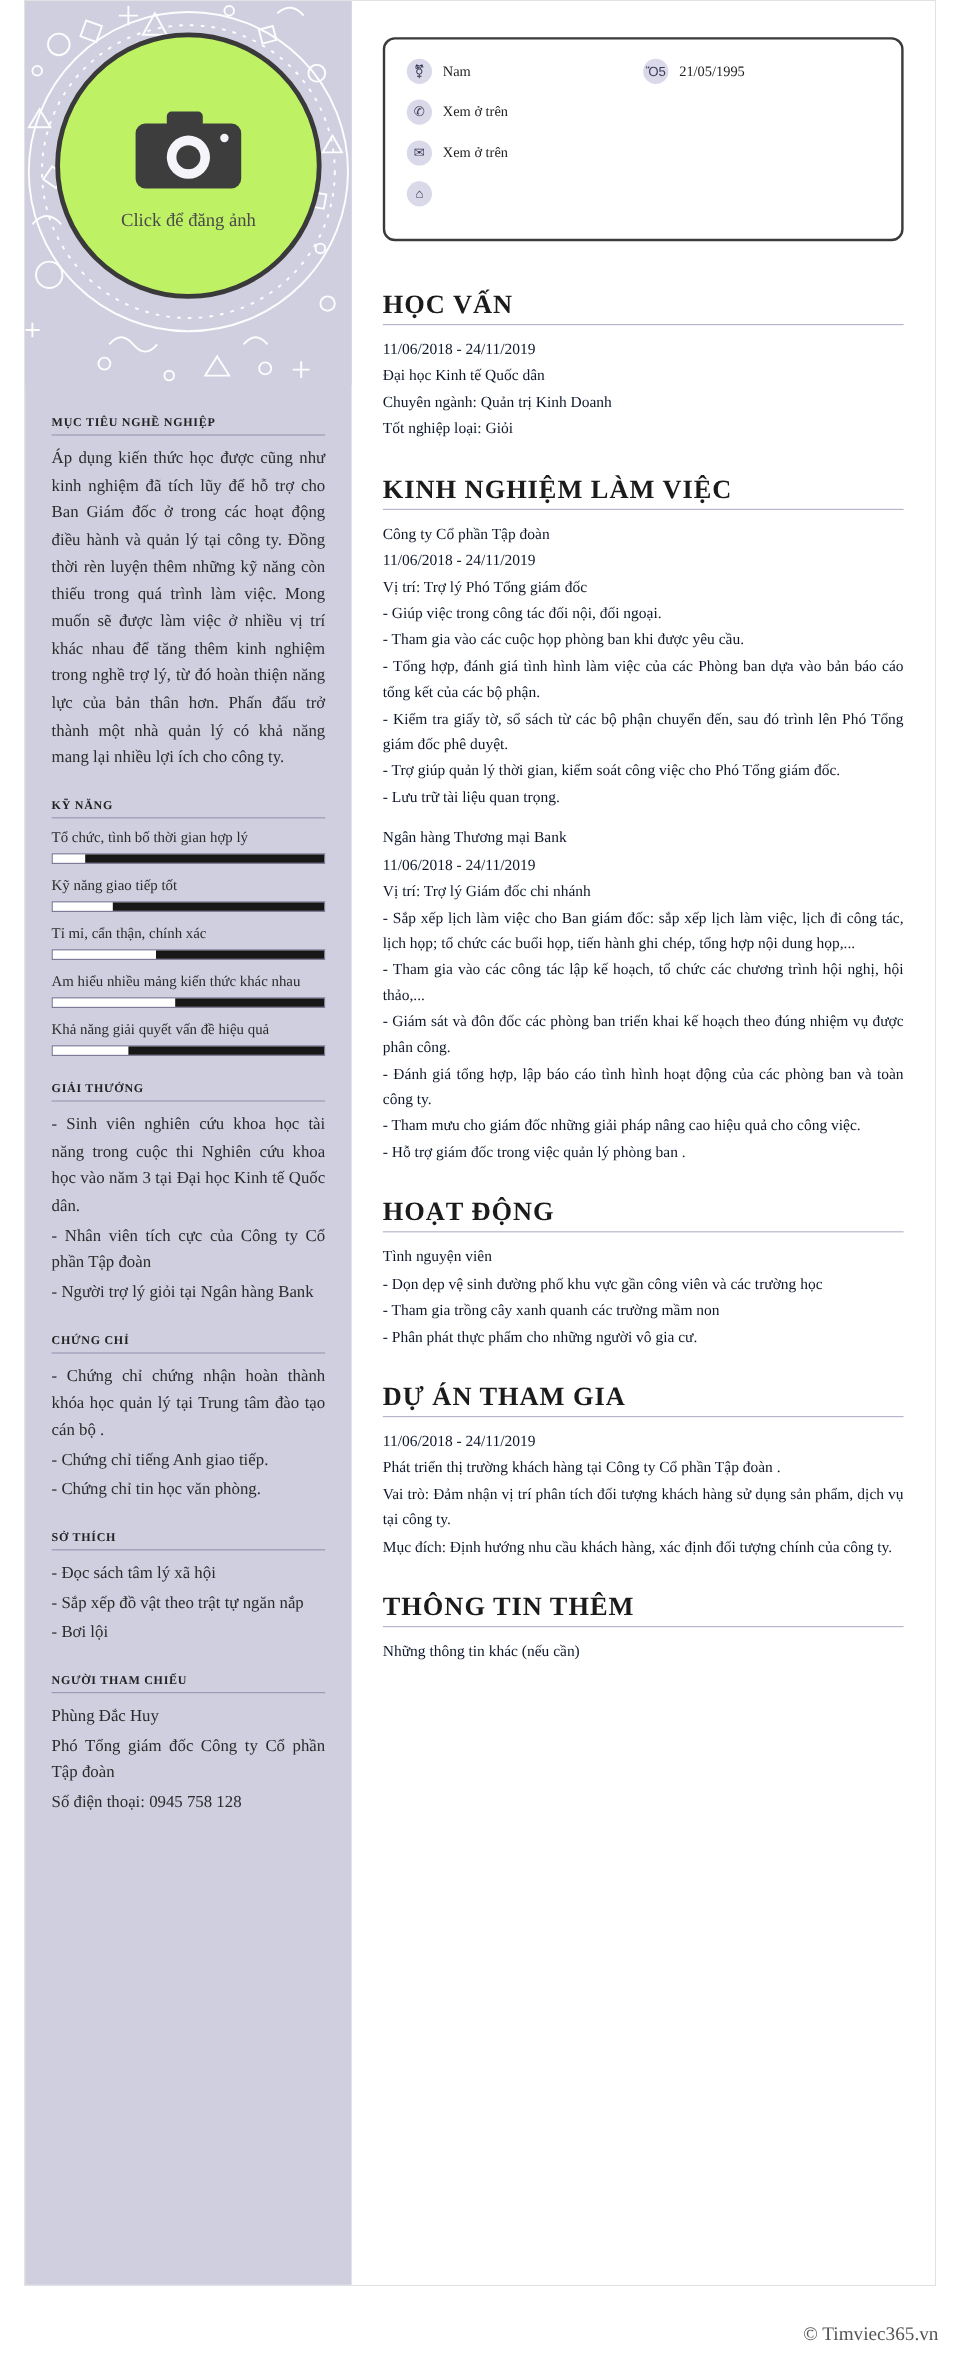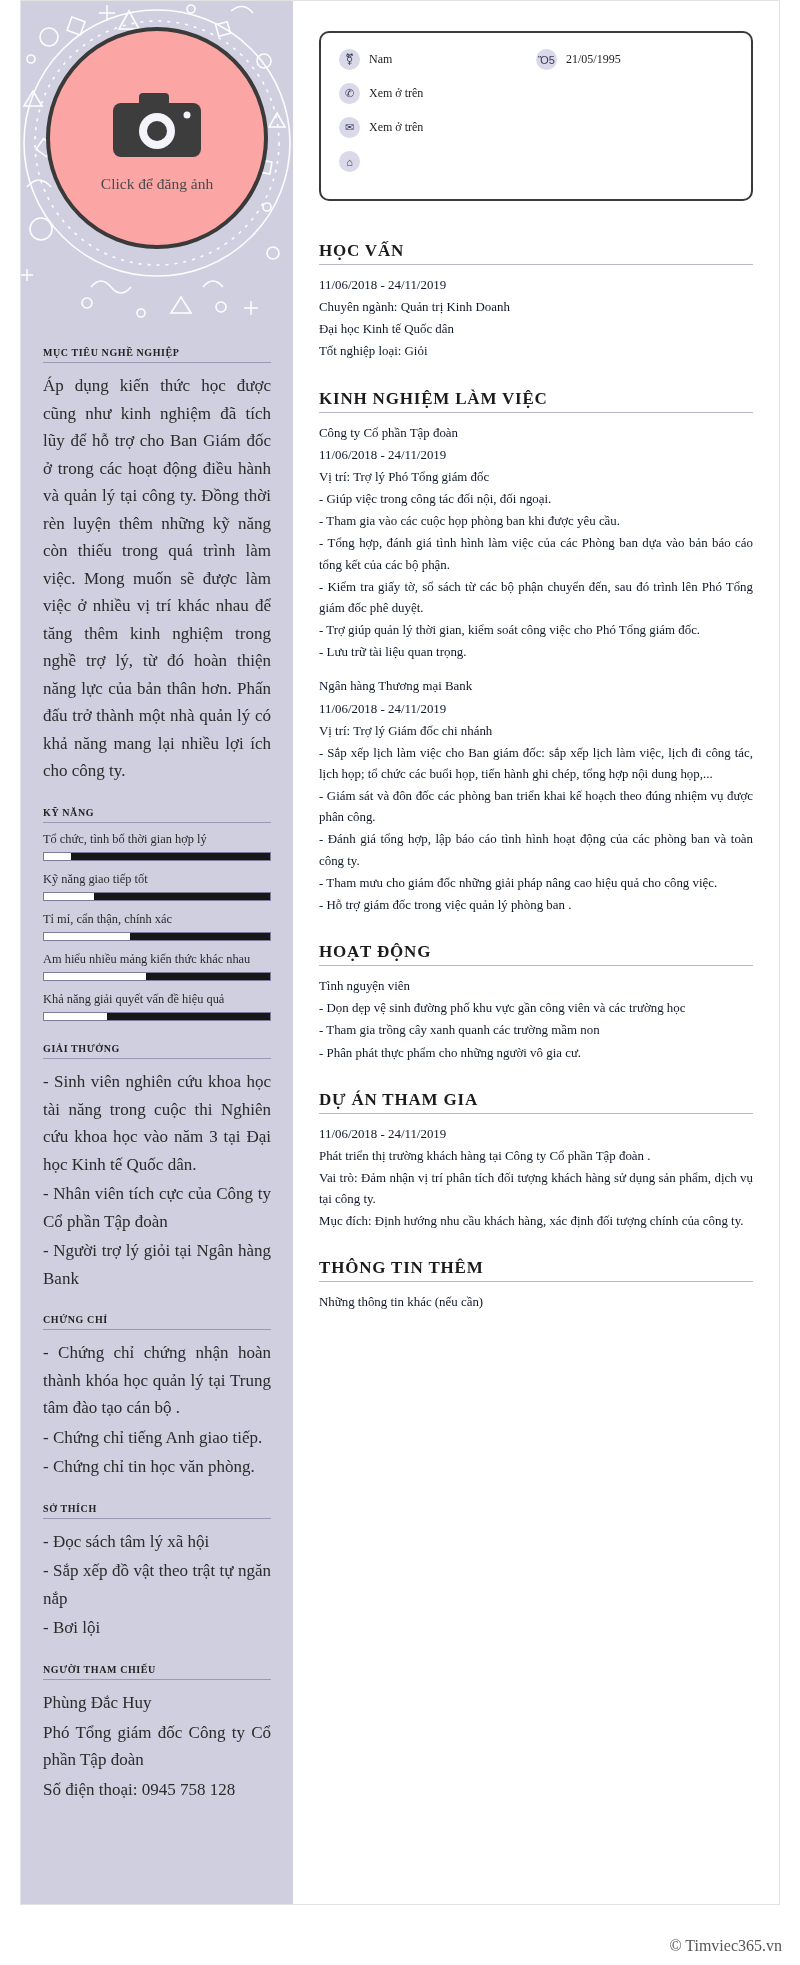--- a/index.html
+++ b/index.html
@@ -43,21 +43,21 @@
     position: absolute;
     inset: 0;
   }
   .photo-circle {
     position: absolute;
     left: 50%;
     top: 26px;
     transform: translateX(-50%);
     width: 222px; height: 222px;
     border-radius: 50%;
-    background: #fca5a5;
+    background: #bef264;
     border: 4px solid #3a3a3a;
     display: flex;
     flex-direction: column;
     align-items: center;
     justify-content: center;
   }
   .photo-circle .cam {
     margin-top: 6px;
   }
   .photo-hint {
@@ -77,21 +77,21 @@
     margin: 22px 0 4px 0;
     text-transform: uppercase;
     font-family: "Liberation Serif", serif;
   }
   .rule-left {
     height: 1px;
     background: #9a9ab5;
     margin-bottom: 9px;
   }
   .left p, .left .line {
-    font-size: 17px;
+    font-size: 14px;
     line-height: 1.62;
     color: #2b2b2b;
     margin: 0 0 2px 0;
     text-align: justify;
     font-family: "Liberation Serif", serif;
   }
   .skill { margin-bottom: 11px; }
   .skill-label {
     font-size: 12.4px;
     color: #2b2b2b;
@@ -144,21 +144,21 @@
     font-size: 11px;
     margin-right: 9px;
     flex: 0 0 21px;
   }
   .ctext {
     font-size: 12px;
     color: #222;
     font-family: "Liberation Serif", serif;
   }
   .sec-title-right {
-    font-size: 17px;
+    font-size: 22px;
     font-weight: bold;
     letter-spacing: .8px;
     color: #1b1b1b;
     text-transform: uppercase;
     margin: 26px 0 3px 0;
     font-family: "Liberation Serif", serif;
   }
   .sec-title-right:first-child { margin-top: 0; }
   .rule-right {
     height: 1px;
@@ -347,42 +347,43 @@
               </div>
               <div class="contact-cell"></div>
             </div>
           </div>
       </div>
 
       <div class="sec-title-right">HỌC VẤN</div>
       <div class="rule-right"></div>
       <div id="education-lines">
           <p>11/06/2018 - 24/11/2019</p>
+          <p>Đại học Kinh tế Quốc dân</p>
           <p>Chuyên ngành: Quản trị Kinh Doanh</p>
-          <p>Đại học Kinh tế Quốc dân</p>
           <p>Tốt nghiệp loại: Giỏi</p>
         </div>
 
       <div class="sec-title-right">KINH NGHIỆM LÀM VIỆC</div>
       <div class="rule-right"></div>
       <div id="experience-list">
           <p class="b">Công ty Cổ phần Tập đoàn</p>
           <p class="b">11/06/2018 - 24/11/2019</p>
           <p>Vị trí: Trợ lý Phó Tổng giám đốc</p>
           <p>- Giúp việc trong công tác đối nội, đối ngoại.</p>
           <p>- Tham gia vào các cuộc họp phòng ban khi được yêu cầu.</p>
           <p>- Tổng hợp, đánh giá tình hình làm việc của các Phòng ban dựa vào bản báo cáo tổng kết của các bộ phận.</p>
           <p>- Kiểm tra giấy tờ, sổ sách từ các bộ phận chuyển đến, sau đó trình lên Phó Tổng giám đốc phê duyệt.</p>
           <p>- Trợ giúp quản lý thời gian, kiểm soát công việc cho Phó Tổng giám đốc.</p>
           <p>- Lưu trữ tài liệu quan trọng.</p>
           <div class="gap"></div>
           <p class="b">Ngân hàng Thương mại Bank</p>
           <p class="b">11/06/2018 - 24/11/2019</p>
           <p>Vị trí: Trợ lý Giám đốc chi nhánh</p>
           <p>- Sắp xếp lịch làm việc cho Ban giám đốc: sắp xếp lịch làm việc, lịch đi công tác, lịch họp; tổ chức các buổi họp, tiến hành ghi chép, tổng hợp nội dung họp,...</p>
+          <p>-  Tham gia vào các công tác lập kế hoạch, tổ chức các chương trình hội nghị, hội thảo,...</p>
           <p>- Giám sát và đôn đốc các phòng ban triển khai kế hoạch theo đúng nhiệm vụ được phân công.</p>
           <p>- Đánh giá tổng hợp, lập báo cáo tình hình hoạt động của các phòng ban và toàn công ty.</p>
           <p>- Tham mưu cho giám đốc những giải pháp nâng cao hiệu quả cho công việc.</p>
           <p>- Hỗ trợ giám đốc trong việc quản lý phòng ban .</p>
         </div>
 
       <div class="sec-title-right">HOẠT ĐỘNG</div>
       <div class="rule-right"></div>
       <div id="activities-lines">
           <p>Tình nguyện viên</p>

